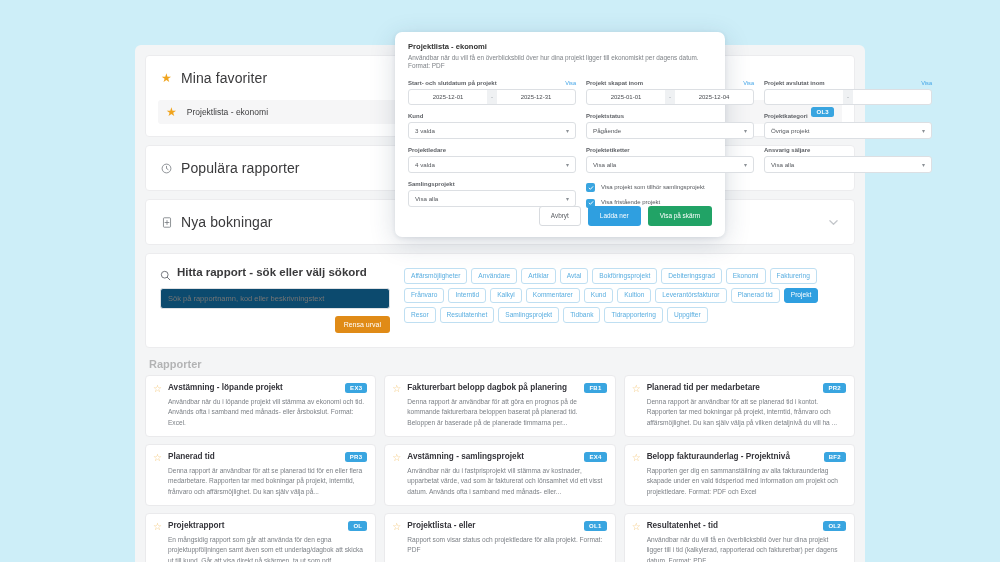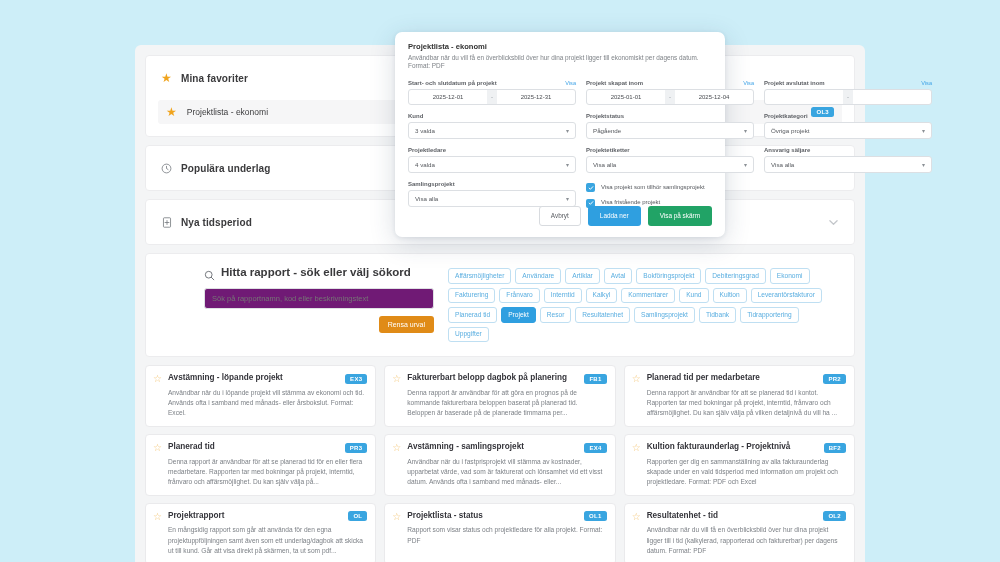--- a/index.html
+++ b/index.html
@@ -29,21 +29,21 @@
     margin-bottom: 8px;
     position: relative;
     border: 1px solid #ececee;
   }
   .section-head {
     display: flex; align-items: center;
     height: 44px; padding: 0 14px;
     gap: 8px;
   }
   .section-title {
-    font-size: 10px; font-weight: bold; color: #3a3a3c;
+    font-size: 14px; font-weight: normal; color: #3a3a3c;
     letter-spacing: .1px;
   }
   .sec-ico { width: 13px; height: 13px; display:inline-flex; align-items:center; justify-content:center; }
   .star-gold { color: #f0a41e; font-size: 12px; line-height: 1; }
   .chev {
     position: absolute; right: 14px; top: 50%;
     transform: translateY(-50%);
     width: 14px; height: 14px; color: #c4c7cb;
     display: flex; align-items: center; justify-content: center;
   }
@@ -62,32 +62,32 @@
     border-radius: 2.5px; padding: 2px 5px;
     letter-spacing: .3px; line-height: 1;
   }
 
   
   .search-block {
     background: #ffffff; border-radius: 4px; border: 1px solid #ececee;
     padding: 12px 14px 14px 14px; margin-bottom: 8px;
     display: flex; gap: 14px;
   }
-  .search-left { width: 230px; flex: none; margin-left: 44px; }
+  .search-left { width: 230px; flex: none; }
   .search-head {
     display: flex; align-items: center; gap: 6px; margin-bottom: 9px;
   }
   .search-head .title {
     font-size: 11.5px; font-weight: bold; color: #3a3a3c;
   }
   .mag { width: 11px; height: 11px; color: #6c7076; }
   .search-input {
     width: 100%; height: 21px;
     border: 1px solid #dfe1e4; border-radius: 3px;
-    background: #701a75; font-size: 7.5px; color: #9a9da2;
+    background: #0c4a6e; font-size: 7.5px; color: #9a9da2;
     padding: 0 7px; font-family: "Liberation Sans", sans-serif;
     outline: none;
   }
   .btn-clear {
     margin-top: 7px; margin-left: auto; display: block;
     background: #e08b17; color: #fff; border: none;
     font-size: 7px; border-radius: 3px; padding: 5px 9px;
     cursor: pointer; font-family: "Liberation Sans", sans-serif;
   }
   .tagwrap { display: flex; flex-wrap: wrap; gap: 4px; align-content: flex-start; padding-top: 2px; }
@@ -216,38 +216,38 @@
       </div>
 
       <div class="section">
         <div class="section-head">
           <span class="sec-ico">
             <svg viewBox="0 0 14 14" width="11" height="11">
                 <circle cx="7" cy="7" r="5.6" fill="none" stroke="#72767c" stroke-width="1"></circle>
                 <path d="M7 4.2 V7 L9 8.3" stroke="#72767c" stroke-width="1" fill="none" stroke-linecap="round"></path>
               </svg>
           </span>
-          <span class="section-title">Populära underlag</span>
+          <span class="section-title">Populära rapporter</span>
         </div>
         <div class="chev">
           <svg viewBox="0 0 10 10">
               <path d="M1 3 L5 7 L9 3" stroke="currentColor" stroke-width="1.4" fill="none" stroke-linecap="round" stroke-linejoin="round"></path>
             </svg>
         </div>
       </div>
 
       <div class="section">
         <div class="section-head">
           <span class="sec-ico">
             <svg viewBox="0 0 12 14" width="10" height="11">
                 <rect x="1.5" y="1" width="9" height="12" rx="1" fill="none" stroke="#72767c" stroke-width="1"></rect>
                 <path d="M6 4.5 V9.5 M3.5 7 H8.5" stroke="#72767c" stroke-width="1" stroke-linecap="round"></path>
               </svg>
           </span>
-          <span class="section-title">Nya tidsperiod</span>
+          <span class="section-title">Nya bokningar</span>
         </div>
         <div class="chev">
           <svg viewBox="0 0 10 10">
               <path d="M1 3 L5 7 L9 3" stroke="currentColor" stroke-width="1.4" fill="none" stroke-linecap="round" stroke-linejoin="round"></path>
             </svg>
         </div>
       </div>
 
       <div class="search-block">
         <div class="search-left">
@@ -283,20 +283,21 @@
             <div class="tag active">Projekt</div>
             <div class="tag">Resor</div>
             <div class="tag">Resultatenhet</div>
             <div class="tag">Samlingsprojekt</div>
             <div class="tag">Tidbank</div>
             <div class="tag">Tidrapportering</div>
             <div class="tag">Uppgifter</div>
           </div>
       </div>
 
+      <div class="results-head">Rapporter</div>
       <div class="grid" id="card-grid">
           <div class="card">
             <span class="star">☆</span>
             <div class="card-main">
               <div class="card-top">
                 <div class="card-title">Avstämning - löpande projekt</div>
                 <div class="badge">EX3</div>
               </div>
               <div class="card-desc">Användbar när du i löpande projekt vill stämma av ekonomi och tid. Används ofta i samband med månads- eller årsbokslut. Format: Excel.</div>
             </div>
@@ -338,41 +339,41 @@
                 <div class="card-title">Avstämning - samlingsprojekt</div>
                 <div class="badge">EX4</div>
               </div>
               <div class="card-desc">Användbar när du i fastprisprojekt vill stämma av kostnader, upparbetat värde, vad som är fakturerat och lönsamhet vid ett visst datum. Används ofta i samband med månads- eller...</div>
             </div>
           </div>
           <div class="card">
             <span class="star">☆</span>
             <div class="card-main">
               <div class="card-top">
-                <div class="card-title">Kultion fakturaunderlag - Projektnivå</div>
+                <div class="card-title">Belopp fakturaunderlag - Projektnivå</div>
                 <div class="badge">BF2</div>
               </div>
               <div class="card-desc">Rapporten ger dig en sammanställning av alla fakturaunderlag skapade under en vald tidsperiod med information om projekt och projektledare. Format: PDF och Excel</div>
             </div>
           </div>
           <div class="card">
             <span class="star">☆</span>
             <div class="card-main">
               <div class="card-top">
                 <div class="card-title">Projektrapport</div>
                 <div class="badge">OL</div>
               </div>
               <div class="card-desc">En mångsidig rapport som går att använda för den egna projektuppföljningen samt även som ett underlag/dagbok att skicka ut till kund. Går att visa direkt på skärmen, ta ut som pdf...</div>
             </div>
           </div>
           <div class="card">
             <span class="star">☆</span>
             <div class="card-main">
               <div class="card-top">
-                <div class="card-title">Projektlista - status</div>
+                <div class="card-title">Projektlista - eller</div>
                 <div class="badge">OL1</div>
               </div>
               <div class="card-desc">Rapport som visar status och projektledare för alla projekt. Format: PDF</div>
             </div>
           </div>
           <div class="card">
             <span class="star">☆</span>
             <div class="card-main">
               <div class="card-top">
                 <div class="card-title">Resultatenhet - tid</div>

